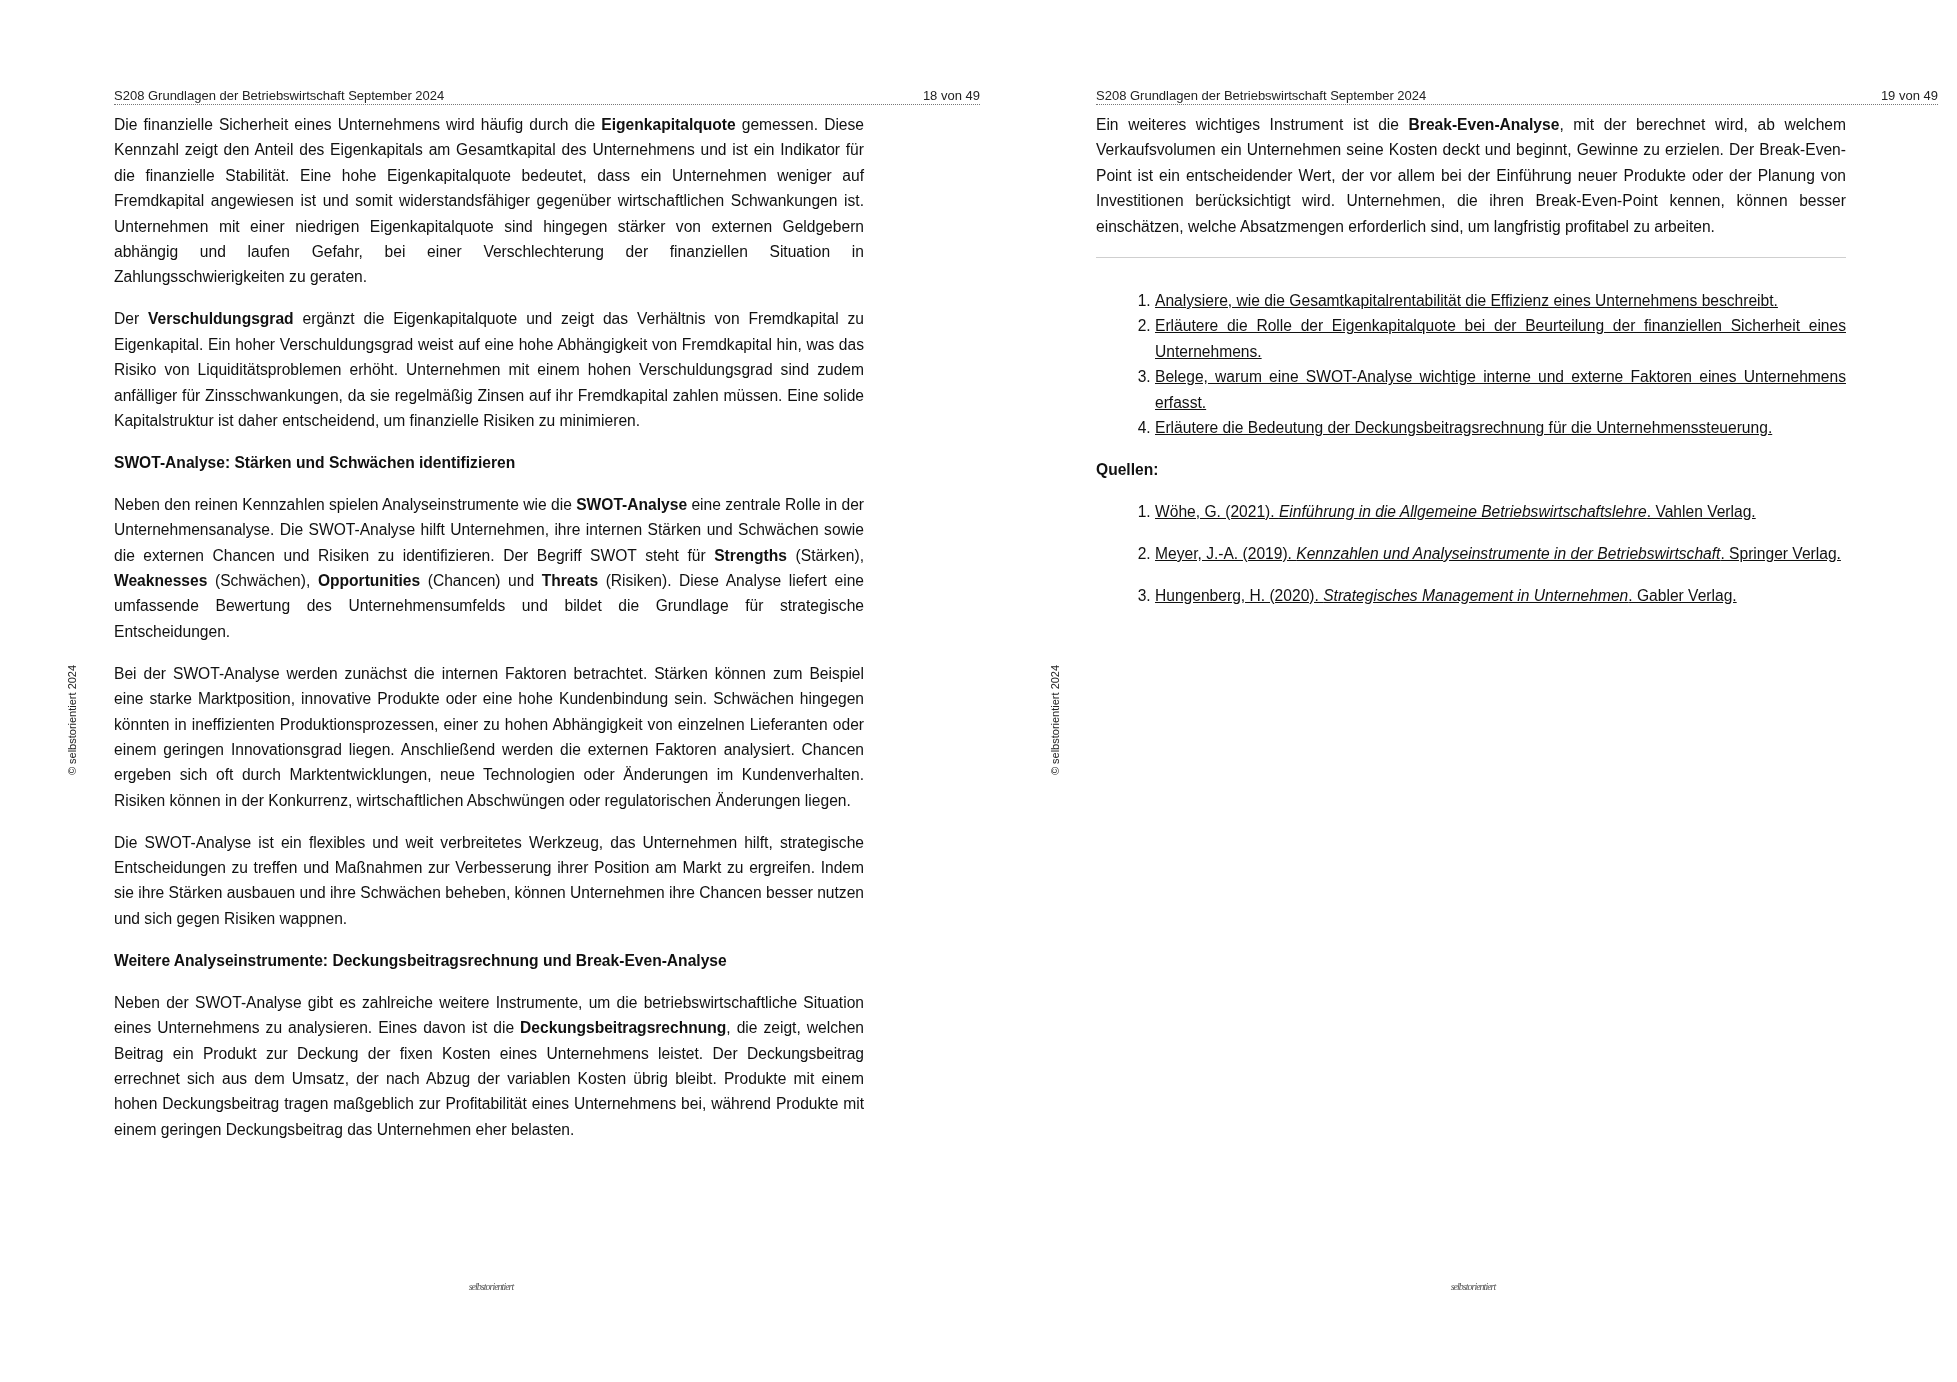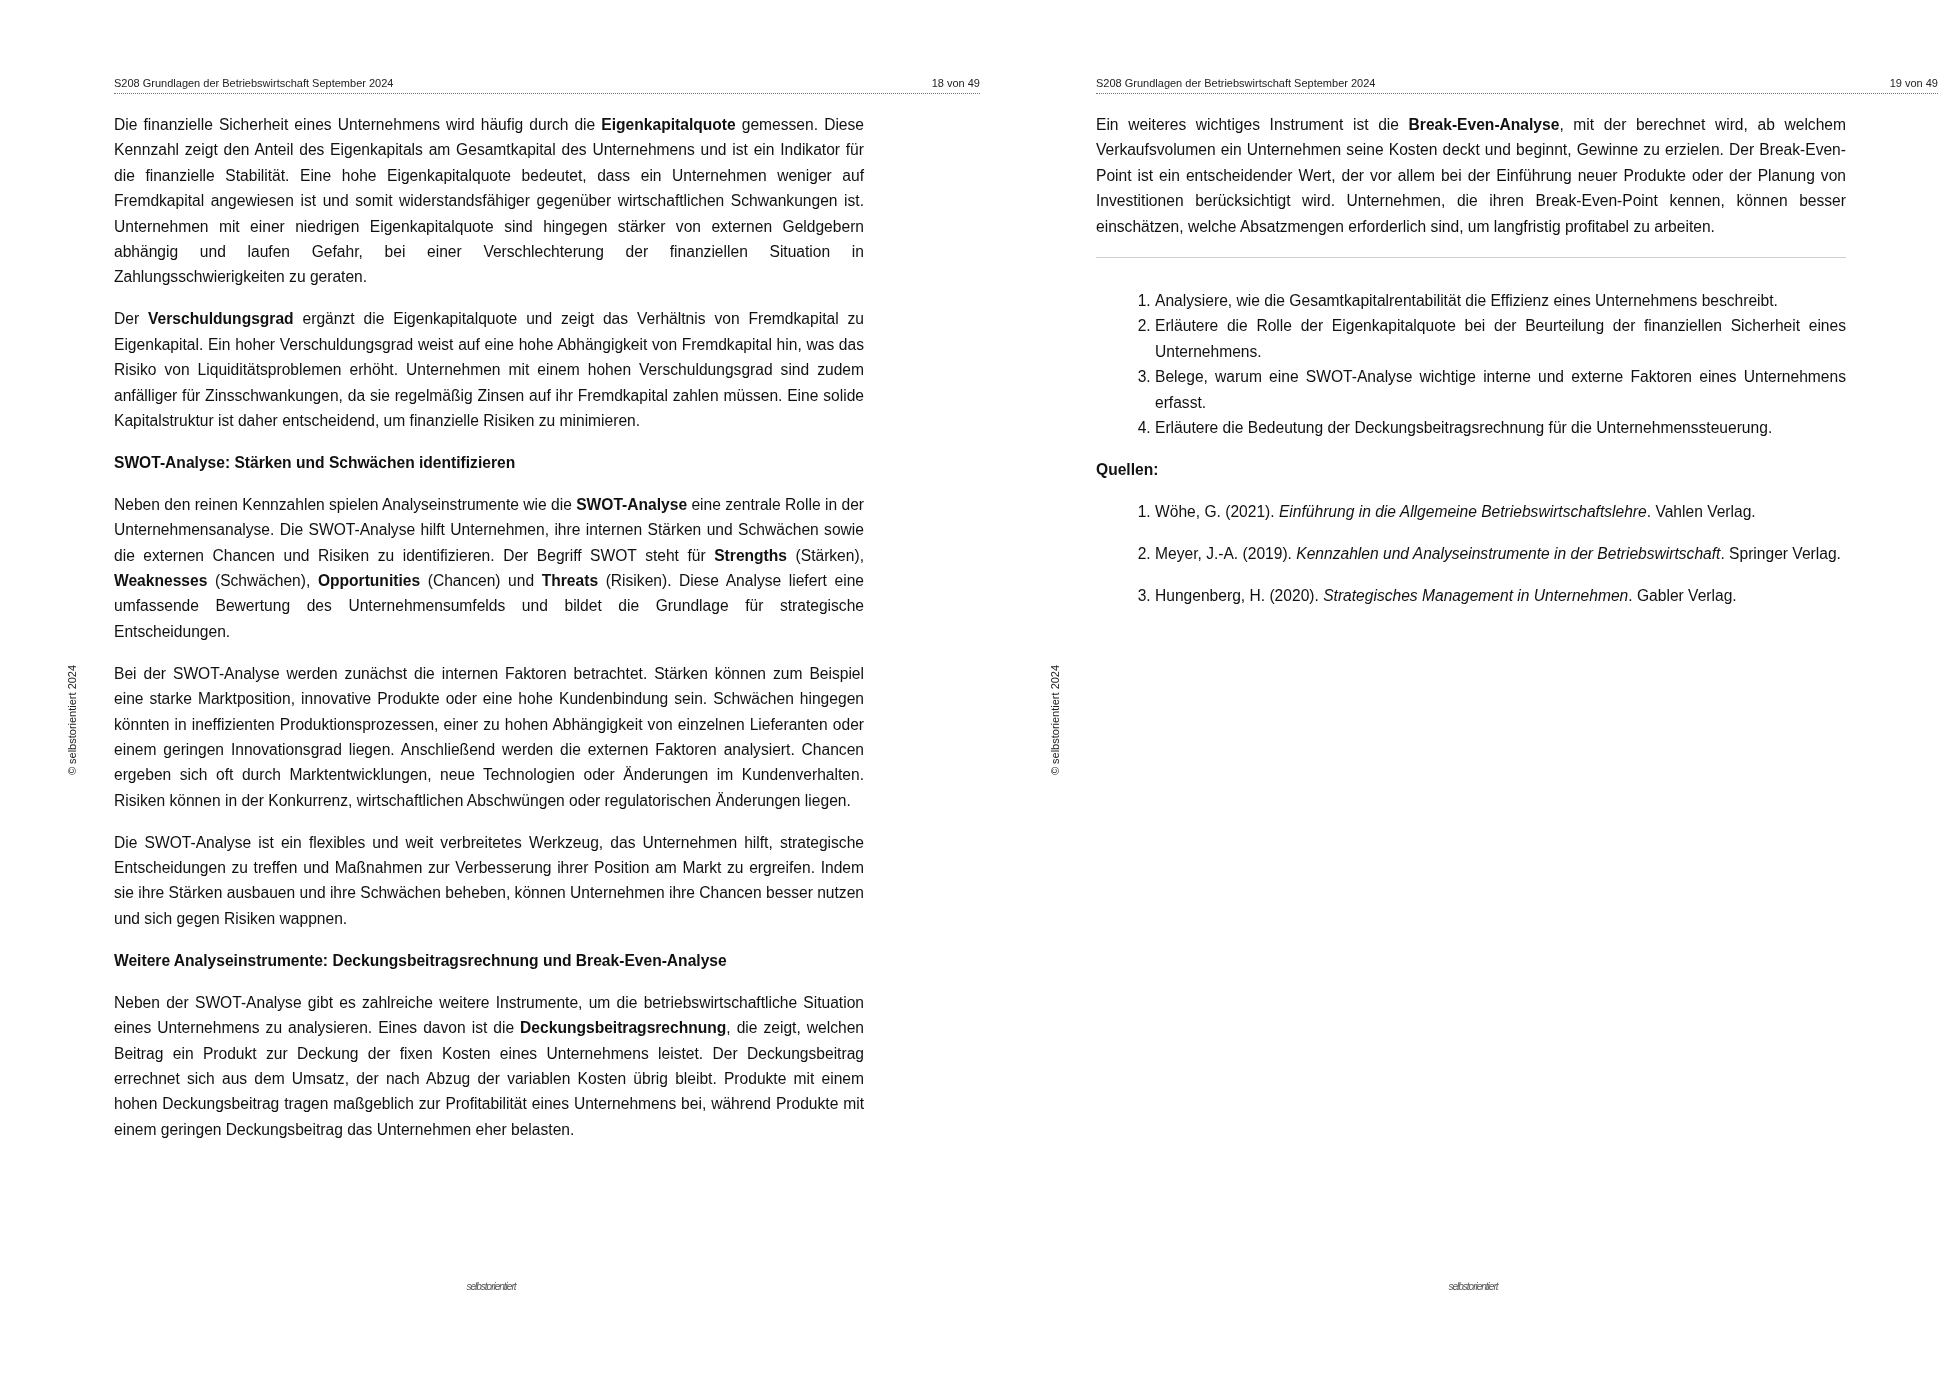--- a/index.html
+++ b/index.html
@@ -1,44 +1,44 @@
 <!DOCTYPE html>
 <html><head>
 <meta charset="utf-8">
 <style>
   html, body { margin: 0; padding: 0; background: #ffffff; }
   body { width: 1957px; height: 1382px; position: relative; overflow: hidden;
          font-family: "Liberation Sans", sans-serif; color: #111; }
   .page { position: absolute; top: 0; width: 978px; height: 1382px; }
   .page.left { left: 0; }
   .page.right { left: 982px; }
-  .header { position: absolute; top: 77px; height: 16px; font-size: 11px; color: #222;
+  .header { position: absolute; top: 88px; height: 16px; font-size: 13px; color: #222;
             border-bottom: 1px dotted #777; }
   .header .title { position: absolute; left: 0; top: 0; }
   .header .pagenum { position: absolute; right: 0; top: 0; }
   .left .header { left: 114px; width: 866px; }
   .right .header { left: 114px; width: 842px; }
   .side { position: absolute; top: 650px; width: 16px; height: 140px; }
   .side span { position: absolute; left: 50%; top: 50%; transform: translate(-50%,-50%) rotate(-90deg);
                white-space: nowrap; font-size: 11px; color: #222; }
   .left .side { left: 64px; }
   .right .side { left: 65px; }
   .content { position: absolute; top: 112px; left: 114px; width: 750px;
              font-size: 15.6px; line-height: 25.4px; }
   .right .content { left: 114px; }
   p { margin: 0 0 16.5px 0; text-align: justify; }
   h3 { margin: 0 0 16.5px 0; font-size: 15.6px; font-weight: bold; }
   b { font-weight: bold; }
-  ol, ul { margin: 0 0 16.5px 0; padding-left: 59px; }
+  ol, ul { margin: 0 0 16.5px 0; padding-left: 59px; text-decoration: underline; }
   li { text-align: justify; padding-left: 0; }
   ol.q li { margin-bottom: 0; }
   ol.src li { margin-bottom: 16.5px; margin-top: 16px; }
   ul.further { list-style: disc; }
   hr.sep { border: none; border-top: 1.5px solid #cfcfcf; margin: 18px 0 30px 0; }
-  .footer-logo { position: absolute; top: 1281px; width: 60px; height: 14px; font-family: Liberation Sans, sans-serif;
+  .footer-logo { position: absolute; top: 1281px; width: 60px; height: 14px; font-family: Liberation Serif, serif;
                  font-style: italic; font-size: 10px; color: #555; letter-spacing: -1px; text-align: center; }
   .left .footer-logo { left: 461px; }
   .right .footer-logo { left: 461px; }
 </style>
 </head>
 <body>
 
 <div class="page left">
   <div class="header">
     <span class="title">S208 Grundlagen der Betriebswirtschaft September 2024</span>

